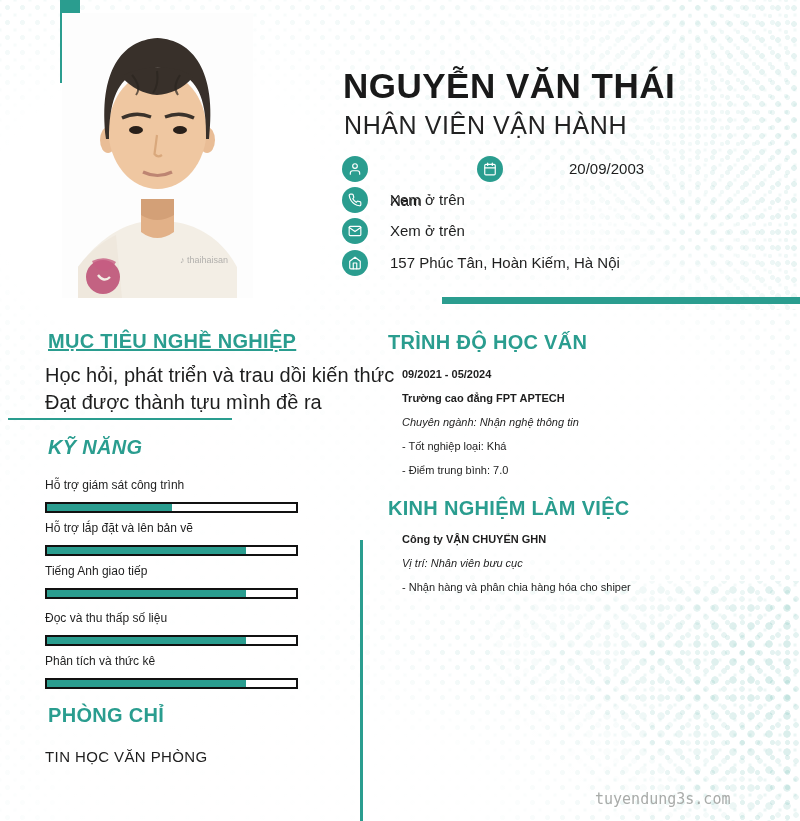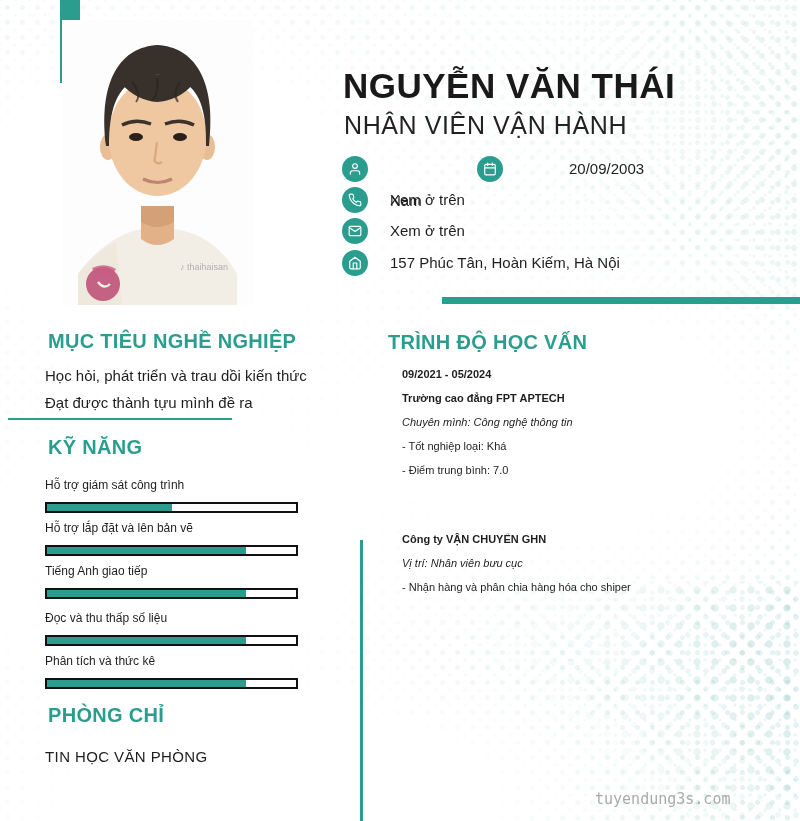--- a/index.html
+++ b/index.html
@@ -35,41 +35,41 @@
     -webkit-mask-image:linear-gradient(225deg,#000 25%,transparent 78%);
     mask-image:linear-gradient(225deg,#000 25%,transparent 78%);}
 
   
   .accent-bar{position:absolute;left:60px;top:0;width:20px;height:83px;background:#2a9d8f;}
   .top-rule{position:absolute;left:442px;top:297px;width:358px;height:7px;background:#2a9d8f;}
   .left-divider{position:absolute;left:8px;top:418px;width:224px;height:2px;background:#2a9d8f;}
   .vertical-rule{position:absolute;left:360px;top:540px;width:3px;height:281px;background:#2a9d8f;}
 
   
-  .photo{position:absolute;left:62px;top:20px;width:191px;height:285px;background:#f0abfc;}
+  .photo{position:absolute;left:62px;top:13px;width:191px;height:285px;background:#f0abfc;}
   .photo svg{display:block;}
 
   
   .name{position:absolute;left:343px;top:66px;font-size:35px;font-weight:700;
         letter-spacing:0.5px;color:#191919;white-space:nowrap;}
   .job-title{position:absolute;left:344px;top:111px;font-size:25px;letter-spacing:0.6px;
         color:#222;white-space:nowrap;}
 
   .info-icon{position:absolute;width:26px;height:26px;border-radius:50%;background:#2a9d8f;
         display:flex;align-items:center;justify-content:center;}
   .info-icon svg{width:14px;height:14px;stroke:#fff;fill:none;stroke-width:2;
         stroke-linecap:round;stroke-linejoin:round;}
   .info-text{position:absolute;font-size:15px;color:#1e1e1e;line-height:26px;white-space:nowrap;}
 
   
   .heading{position:absolute;font-size:20px;font-weight:700;color:#2a9d8f;
         letter-spacing:0.3px;white-space:nowrap;}
 
   
-  .objective-lines{position:absolute;left:45px;top:362px;font-size:15px;line-height:27px;}
+  .objective-lines{position:absolute;left:45px;top:362px;font-size:20px;line-height:27px;}
   .skill{position:absolute;left:45px;width:253px;}
   .skill-label{position:absolute;left:0;top:0;font-size:12px;white-space:nowrap;}
   .skill-bar{position:absolute;left:0;top:24px;width:253px;height:11px;border:2px solid #111;
         background:#fff;box-sizing:border-box;}
   .skill-fill{height:100%;background:#2a9d8f;}
   .cert-item{position:absolute;left:45px;top:748px;font-size:15px;letter-spacing:0.4px;white-space:nowrap;}
 
   
   .detail-block{position:absolute;left:378px;font-size:11px;line-height:24px;margin-left:24px;}
   .detail-block .b{font-weight:700;}
@@ -171,27 +171,27 @@
   <div class="info-text" style="left:390px;top:218px;">Xem ở trên</div>
 
   <div class="info-icon" style="left:342px;top:250px;">
     <svg viewBox="0 0 24 24">
         <path d="M3 9l9-7 9 7v11a2 2 0 0 1-2 2H5a2 2 0 0 1-2-2z"></path>
         <polyline points="9 22 9 12 15 12 15 22"></polyline>
       </svg>
   </div>
   <div class="info-text" style="left:390px;top:250px;">157 Phúc Tân, Hoàn Kiếm, Hà Nội</div>
 
-  <div class="heading" style="left:48px;top:330px;">MỤC TIÊU NGHỀ NGHIỆP</div>
+  <div class="heading" style="left:48px;top:330px;text-decoration:underline;">MỤC TIÊU NGHỀ NGHIỆP</div>
   <div class="objective-lines">
     <div>Học hỏi, phát triển và trau dồi kiến thức</div>
     <div>Đạt được thành tựu mình đề ra</div>
   </div>
 
-  <div class="heading" style="left:48px;top:436px;">KỸ NĂNG</div>
+  <div class="heading" style="left:48px;top:436px;font-style:italic;">KỸ NĂNG</div>
 
   <div class="skill" style="top:478px;">
     <div class="skill-label">Hỗ trợ giám sát công trình</div>
     <div class="skill-bar">
       <div class="skill-fill" style="width: 50%;"></div>
     </div>
   </div>
   <div class="skill" style="top:521px;">
     <div class="skill-label">Hỗ trợ lắp đặt và lên bản vẽ</div>
     <div class="skill-bar">
@@ -217,25 +217,26 @@
     </div>
   </div>
 
   <div class="heading" style="left:48px;top:704px;">PHÒNG CHỈ</div>
   <div class="cert-item">TIN HỌC VĂN PHÒNG</div>
 
   <div class="heading" style="left:388px;top:331px;">TRÌNH ĐỘ HỌC VẤN</div>
   <div class="detail-block" style="top:362px;">
     <div class="b">09/2021 - 05/2024</div>
     <div class="b">Trường cao đẳng FPT APTECH</div>
-    <div class="i">Chuyên mình: Công nghệ thông tin</div>
+    <div class="i">Chuyên ngành: Nhận nghệ thông tin</div>
     <div>- Tốt nghiệp loại: Khá</div>
     <div>- Điểm trung bình: 7.0</div>
   </div>
 
+  <div class="heading" style="left:388px;top:497px;">KINH NGHIỆM LÀM VIỆC</div>
   <div class="detail-block" style="top:527px;">
     <div class="b">Công ty VẬN CHUYỂN GHN</div>
     <div class="i">Vị trí: Nhân viên bưu cục</div>
     <div>- Nhận hàng và phân chia hàng hóa cho shiper</div>
   </div>
 
   <div class="site-watermark">tuyendung3s.com</div>
 
 </div>
 

